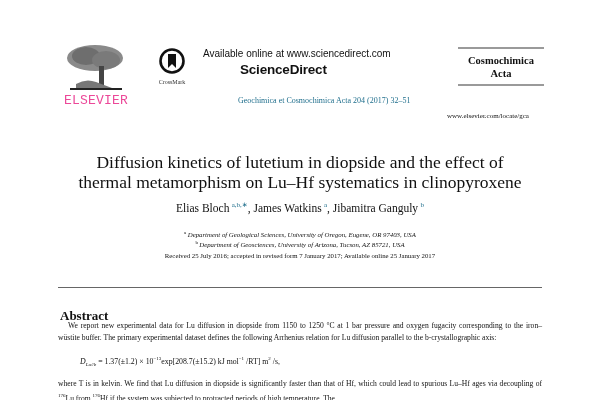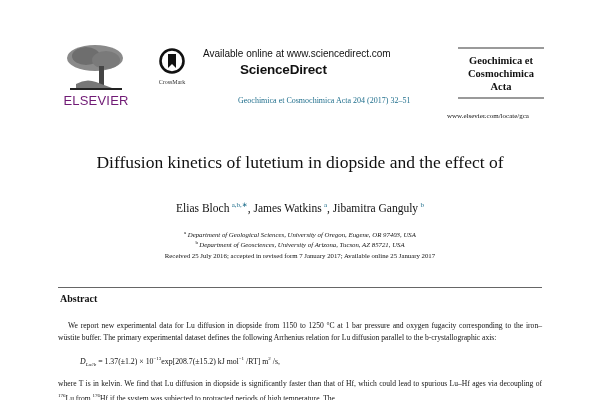--- a/index.html
+++ b/index.html
@@ -1,39 +1,39 @@
 <!DOCTYPE html>
 <html><head>
 <meta charset="utf-8">
 <style>
   html, body { margin:0; padding:0; background:#ffffff; }
   body { width:600px; height:400px; position:relative; overflow:hidden; font-family:"Liberation Serif", serif; color:#111; }
   .abs { position:absolute; }
   
   .elsevier-logo { left:58px; top:44px; width:76px; height:64px; }
   .tree { position:absolute; left:8px; top:0; width:58px; height:48px; }
-  .elsevier-word { position:absolute; left:0; top:49px; width:76px; text-align:center; font-size:13px; letter-spacing:0.2px; font-family:Liberation Sans, sans-serif; color:#701a75; }
+  .elsevier-word { position:absolute; left:0; top:49px; width:76px; text-align:center; font-size:13px; letter-spacing:0.2px; font-family:Liberation Mono, monospace; color:#ec4899; }
   .crossmark { left:150px; top:48px; width:44px; height:40px; text-align:center; }
   .crossmark-label { font-size:6px; color:#333; display:block; margin-top:1px; }
   .avail { left:203px; top:48px; font-family:"Liberation Sans", sans-serif; font-size:10px; color:#111; }
   .sd { left:240px; top:62px; font-family:"Liberation Sans", sans-serif; font-size:13.5px; font-weight:bold; letter-spacing:-0.2px; color:#111; }
   .journal-ref { left:194px; top:96px; font-size:8px; color:#1f6e8c;padding-left:44px; }
   .journal-box { left:458px; top:47px; width:86px; }
   .jb-rule { height:2px; background:#9a9a9a; width:86px; }
   .jb-title { font-size:10.5px; font-weight:bold; text-align:center; line-height:13px; margin:5px 0 4px 0; color:#111; }
   .jb-url { left:447px; top:112px; font-size:7px; color:#111; }
   
   .title { left:0; top:152px; width:600px; text-align:center; font-size:17.5px; line-height:20px; color:#111; }
   .authors { left:0; top:201px; width:600px; text-align:center; font-size:11.5px; color:#111; }
   .authors sup { color:#1f6e8c; font-size:7px; }
   .affil { left:0; top:229px; width:600px; text-align:center; font-size:6.8px; font-style:italic; line-height:8px; color:#111; }
   .affil sup { font-style:normal; font-size:5px; }
   .received { left:0; top:252px; width:600px; text-align:center; font-size:6.8px; color:#111; }
   .rule { left:58px; top:287px; width:484px; height:1px; background:#666; }
-  .abstract-h { left:60px; top:293px; font-size:10px; font-weight:bold; color:#111; }
+  .abstract-h { left:60px; top:308px; font-size:13px; font-weight:bold; color:#111; }
   .body-text { left:58px; width:484px; font-size:7.6px; line-height:12px; text-align:justify; color:#111; }
   .p1 { top:320px; }
   .p1 .indent { display:inline-block; width:10px; }
   .eq { left:80px; top:356px; font-size:7.8px; color:#111; }
   .eq sub { font-size:5px; font-style:italic; }
   .eq sup { font-size:5px; }
   .p2 { top:378px; }
   .p2 sup { font-size:5px; }
 </style>
 </head>
@@ -59,30 +59,30 @@
   <span class="crossmark-label">CrossMark</span>
 </div>
 
 <div class="abs avail">Available online at www.sciencedirect.com</div>
 <div class="abs sd">ScienceDirect</div>
 <div class="abs journal-ref">Geochimica et Cosmochimica Acta 204 (2017) 32–51</div>
 
 <div class="abs journal-box">
   <div class="jb-rule"></div>
   <div class="jb-title">
-    <div>Geochimica et</div>
     <div>Cosmochimica</div>
     <div>Acta</div>
   </div>
   <div class="jb-rule"></div>
 </div>
 <div class="abs jb-url">www.elsevier.com/locate/gca</div>
 
 <div class="abs title">
   <div>Diffusion kinetics of lutetium in diopside and the effect of</div>
+  <div>thermal metamorphism on Lu–Hf systematics in clinopyroxene</div>
 </div>
 
 <div class="abs authors">
   <span>Elias Bloch</span> <sup>a,b,∗</sup>, <span>James Watkins</span> <sup>a</sup>, <span>Jibamitra Ganguly</span> <sup>b</sup>
 </div>
 
 <div class="abs affil">
   <div><sup>a</sup> <span>Department of Geological Sciences, University of Oregon, Eugene, OR 97403, USA</span></div>
   <div><sup>b</sup> <span>Department of Geosciences, University of Arizona, Tucson, AZ 85721, USA</span></div>
 </div>

